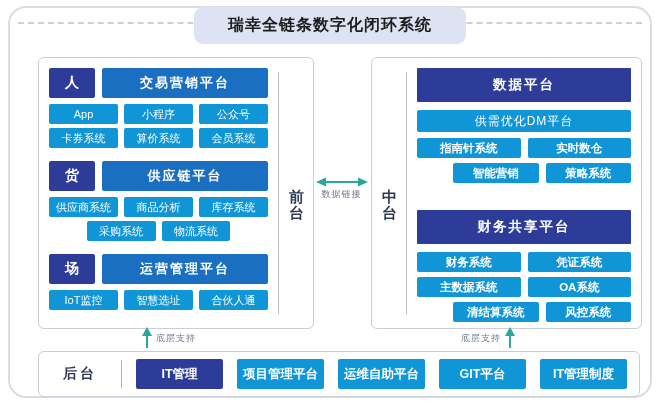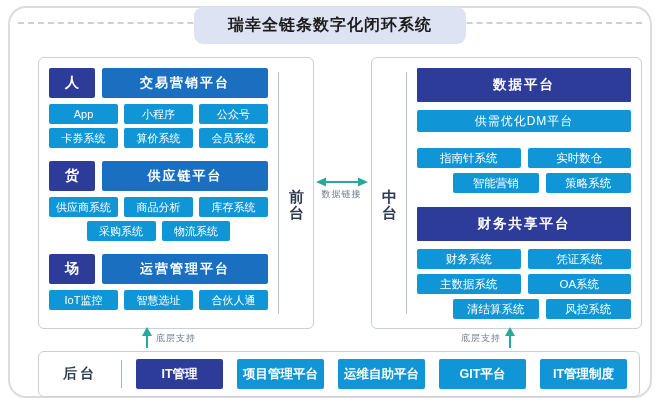--- a/index.html
+++ b/index.html
@@ -59,24 +59,24 @@
   .group{display:flex;flex-direction:column;margin-bottom:14px;}
   .group:last-child{margin-bottom:0;}
   .group-header{
     height:34px;background:var(--dark-blue,#2e3c99);color:#fff;
     display:flex;align-items:center;justify-content:center;
     font-size:13.5px;font-weight:bold;border-radius:1px;margin-bottom:8px;letter-spacing:2px;
   }
   .wide-box{
     height:22px;background:var(--system-cyan,#1095d6);color:#fff;
     display:flex;align-items:center;justify-content:center;
-    font-size:12px;border-radius:2px;margin-bottom:16px;letter-spacing:1px;
-  }
-  .grow{display:flex;gap:7px;margin-bottom:5px;}
-  .grow:last-child{margin-bottom:0;padding-left:36px;}
+    font-size:12px;border-radius:2px;margin-bottom:6px;letter-spacing:1px;
+  }
+  .grow{display:flex;gap:7px;margin-bottom:5px;font-weight:bold;}
+  .grow:last-child{margin-bottom:13px;padding-left:36px;}
   .grow .sys-box{height:20px;font-size:11.5px;}
   .link-group{
     position:absolute;left:306px;top:176px;width:71px;z-index:2;
     display:flex;flex-direction:column;align-items:center;gap:0;
   }
   .link-caption,.support-caption{
     font-size:9px;color:var(--caption-text,#6b7686);white-space:nowrap;letter-spacing:1px;
   }
   .support{
     position:absolute;top:327px;z-index:2;display:flex;align-items:center;gap:3px;

